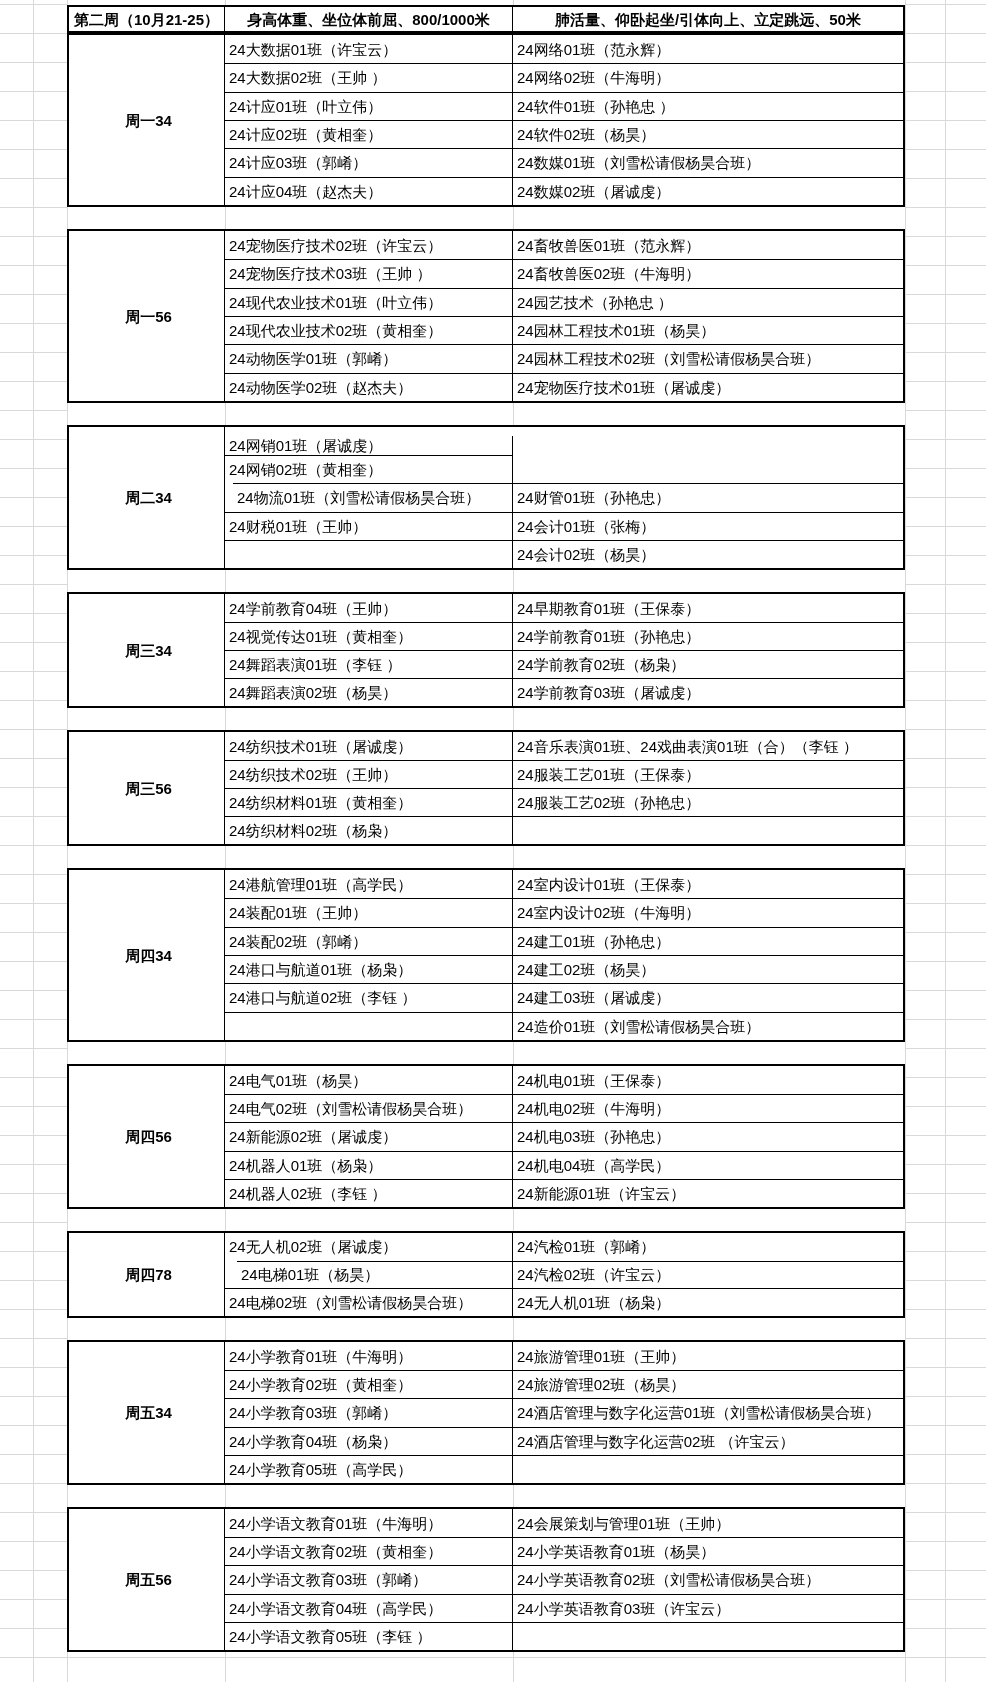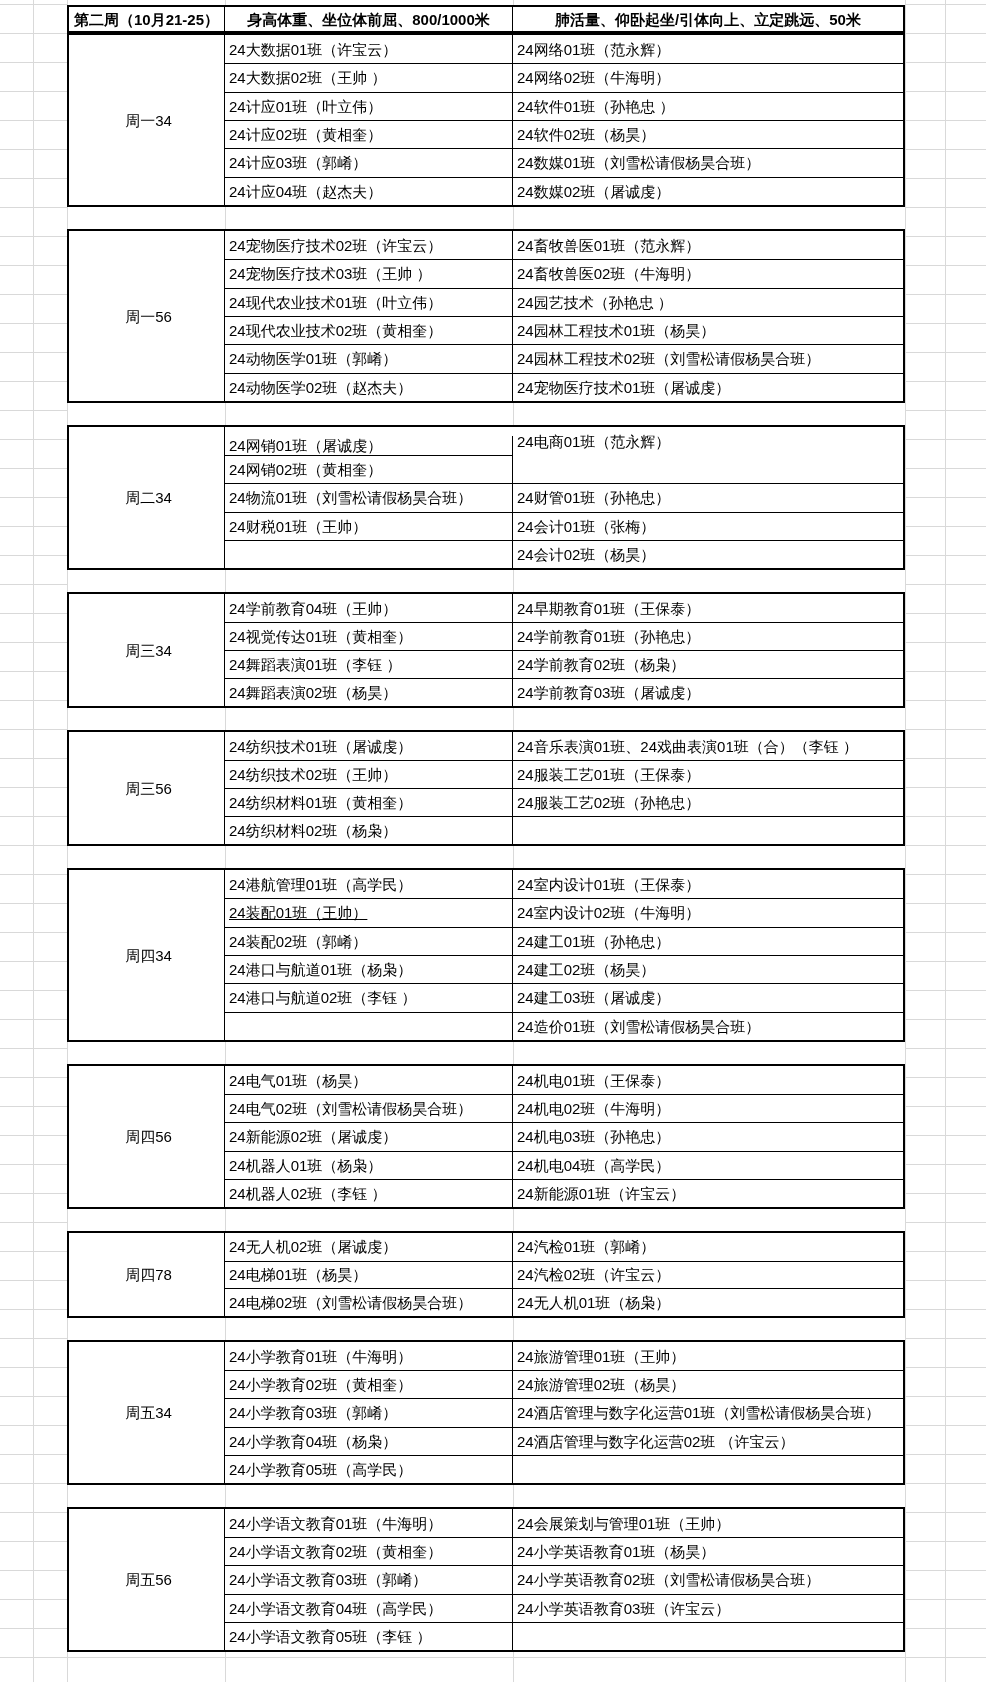--- a/index.html
+++ b/index.html
@@ -14,20 +14,21 @@
     border:2px solid #000;background:#ffffff;display:grid;
     grid-template-columns:156px 288px 1fr;
   }
   .cell{
     font-size:15px;line-height:1;display:flex;align-items:center;
     padding-left:4px;white-space:nowrap;overflow:hidden;
   }
   .label-cell{
     grid-column:1;grid-row:1 / -1;justify-content:center;padding-left:4px;
     border-right:1px solid #000;
+    font-weight:bold;
   }
   .c1{grid-column:2;border-right:1px solid #000;}
   .c2{grid-column:3;}
   .rt{border-top:1px solid #000;}
   .hdr .cell{font-weight:bold;justify-content:center;padding-left:0;}
 </style>
 </head>
 <body>
 
 <div class="canvas">
@@ -189,23 +190,22 @@
         <div class="cell c1 rt" style="grid-row: 4;">24现代农业技术02班（黄相奎）</div>
         <div class="cell c2 rt" style="grid-row: 4;">24园林工程技术01班（杨昊）</div>
         <div class="cell c1 rt" style="grid-row: 5;">24动物医学01班（郭崤）</div>
         <div class="cell c2 rt" style="grid-row: 5;">24园林工程技术02班（刘雪松请假杨昊合班）</div>
         <div class="cell c1 rt" style="grid-row: 6;">24动物医学02班（赵杰夫）</div>
         <div class="cell c2 rt" style="grid-row: 6;">24宠物医疗技术01班（屠诚虔）</div>
       </div>
       <div class="section" style="top: 425px; height: 145px; grid-template-rows: repeat(5, 1fr);">
         <div class="cell label-cell">周二34</div>
         <div class="cell c1" style="grid-row: 1; margin-top: 9px;">24网销01班（屠诚虔）</div>
-        <div class="cell c2" style="grid-row: 1;">24电商01班（范永辉）</div>
         <div class="cell c1 rt" style="grid-row: 2;">24网销02班（黄相奎）</div>
-        <div class="cell c1 rt" style="grid-row: 3;">24物流01班（刘雪松请假杨昊合班）</div>
+        <div class="cell c1 rt" style="grid-row: 3; margin-left: 8px;">24物流01班（刘雪松请假杨昊合班）</div>
         <div class="cell c2 rt" style="grid-row: 3;">24财管01班（孙艳忠）</div>
         <div class="cell c1 rt" style="grid-row: 4;">24财税01班（王帅）</div>
         <div class="cell c2 rt" style="grid-row: 4;">24会计01班（张梅）</div>
         <div class="cell c1 rt" style="grid-row: 5;"></div>
         <div class="cell c2 rt" style="grid-row: 5;">24会计02班（杨昊）</div>
       </div>
       <div class="section" style="top: 592px; height: 116px; grid-template-rows: repeat(4, 1fr);">
         <div class="cell label-cell">周三34</div>
         <div class="cell c1" style="grid-row: 1;">24学前教育04班（王帅）</div>
         <div class="cell c2" style="grid-row: 1;">24早期教育01班（王保泰）</div>
@@ -224,21 +224,21 @@
         <div class="cell c2 rt" style="grid-row: 2;">24服装工艺01班（王保泰）</div>
         <div class="cell c1 rt" style="grid-row: 3;">24纺织材料01班（黄相奎）</div>
         <div class="cell c2 rt" style="grid-row: 3;">24服装工艺02班（孙艳忠）</div>
         <div class="cell c1 rt" style="grid-row: 4;">24纺织材料02班（杨枭）</div>
         <div class="cell c2 rt" style="grid-row: 4;"></div>
       </div>
       <div class="section" style="top: 868px; height: 174px; grid-template-rows: repeat(6, 1fr);">
         <div class="cell label-cell">周四34</div>
         <div class="cell c1" style="grid-row: 1;">24港航管理01班（高学民）</div>
         <div class="cell c2" style="grid-row: 1;">24室内设计01班（王保泰）</div>
-        <div class="cell c1 rt" style="grid-row: 2; text-decoration: underline;">24装配01班（王帅）</div>
+        <div class="cell c1 rt" style="grid-row: 2;">24装配01班（王帅）</div>
         <div class="cell c2 rt" style="grid-row: 2;">24室内设计02班（牛海明）</div>
         <div class="cell c1 rt" style="grid-row: 3;">24装配02班（郭崤）</div>
         <div class="cell c2 rt" style="grid-row: 3;">24建工01班（孙艳忠）</div>
         <div class="cell c1 rt" style="grid-row: 4;">24港口与航道01班（杨枭）</div>
         <div class="cell c2 rt" style="grid-row: 4; text-align: right;">24建工02班（杨昊）</div>
         <div class="cell c1 rt" style="grid-row: 5;">24港口与航道02班（李钰 ）</div>
         <div class="cell c2 rt" style="grid-row: 5;">24建工03班（屠诚虔）</div>
         <div class="cell c1 rt" style="grid-row: 6;"></div>
         <div class="cell c2 rt" style="grid-row: 6;">24造价01班（刘雪松请假杨昊合班）</div>
       </div>
@@ -252,21 +252,21 @@
         <div class="cell c2 rt" style="grid-row: 3;">24机电03班（孙艳忠）</div>
         <div class="cell c1 rt" style="grid-row: 4;">24机器人01班（杨枭）</div>
         <div class="cell c2 rt" style="grid-row: 4;">24机电04班（高学民）</div>
         <div class="cell c1 rt" style="grid-row: 5;">24机器人02班（李钰 ）</div>
         <div class="cell c2 rt" style="grid-row: 5;">24新能源01班（许宝云）</div>
       </div>
       <div class="section" style="top: 1231px; height: 87px; grid-template-rows: repeat(3, 1fr);">
         <div class="cell label-cell">周四78</div>
         <div class="cell c1" style="grid-row: 1;">24无人机02班（屠诚虔）</div>
         <div class="cell c2" style="grid-row: 1;">24汽检01班（郭崤）</div>
-        <div class="cell c1 rt" style="grid-row: 2;">24电梯01班（杨昊）</div>
+        <div class="cell c1 rt" style="grid-row: 2; margin-left: 12px;">24电梯01班（杨昊）</div>
         <div class="cell c2 rt" style="grid-row: 2;">24汽检02班（许宝云）</div>
         <div class="cell c1 rt" style="grid-row: 3;">24电梯02班（刘雪松请假杨昊合班）</div>
         <div class="cell c2 rt" style="grid-row: 3;">24无人机01班（杨枭）</div>
       </div>
       <div class="section" style="top: 1340px; height: 145px; grid-template-rows: repeat(5, 1fr);">
         <div class="cell label-cell">周五34</div>
         <div class="cell c1" style="grid-row: 1;">24小学教育01班（牛海明）</div>
         <div class="cell c2" style="grid-row: 1;">24旅游管理01班（王帅）</div>
         <div class="cell c1 rt" style="grid-row: 2;">24小学教育02班（黄相奎）</div>
         <div class="cell c2 rt" style="grid-row: 2;">24旅游管理02班（杨昊）</div>

